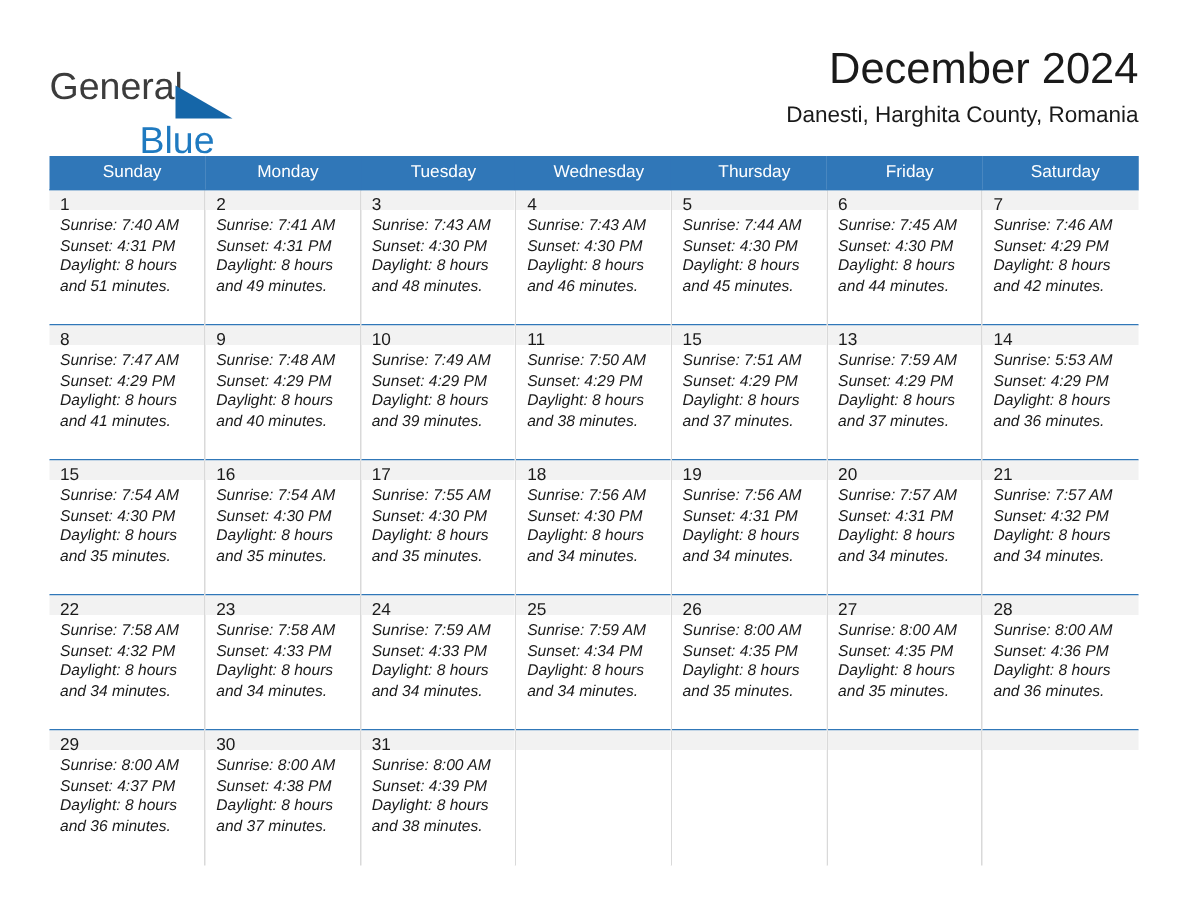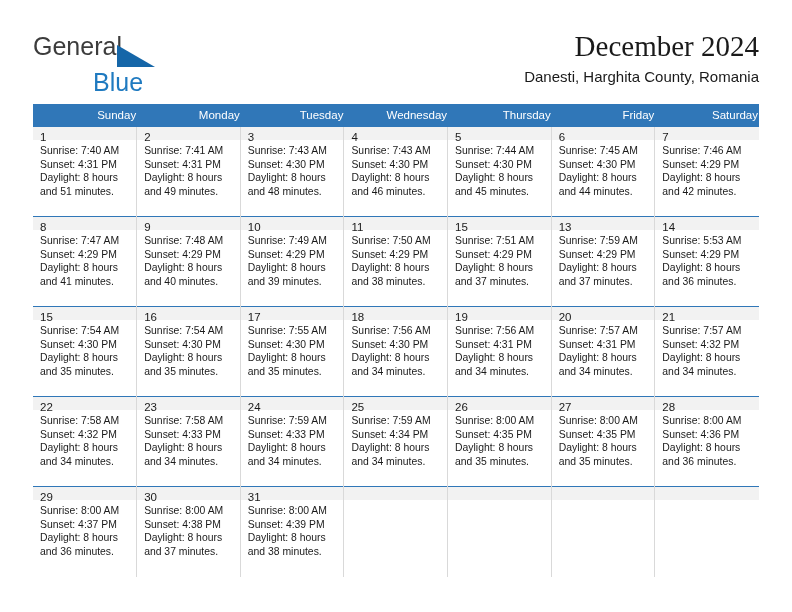--- a/index.html
+++ b/index.html
@@ -27,21 +27,21 @@
     position: absolute;
     left: 33px;
     top: 28px;
     right: 33px;
     height: 68px;
   }
 
   .brand {
     position: absolute;
     left: 0;
-    top: 4px;
+    top: 16px;
     width: 210px;
     height: 60px;
   }
   .brand-general {
     position: absolute;
     left: 0;
     top: 0;
     font-size: 25px;
     color: #3c3c3c;
     letter-spacing: 0px;
@@ -71,21 +71,20 @@
     right: 0;
     top: 0;
     text-align: right;
   }
   .month-title {
     font-size: 29px;
     color: #1a1a1a;
     font-weight: normal;
     line-height: 36px;
     white-space: nowrap;
-    font-family: Liberation Serif, serif;
   }
   .location-title {
     font-size: 15px;
     color: #1a1a1a;
     line-height: 22px;
     margin-top: 2px;
     white-space: nowrap;
     margin-left: 42px;
   }
 
@@ -97,21 +96,21 @@
     width: 726px;
     border-collapse: collapse;
     table-layout: fixed;
   }
 
   .dow-row th {
     background: #3077b8;
     color: #ffffff;
     font-size: 11.5px;
     font-weight: normal;
-    text-align: right;
+    text-align: center;
     padding: 5px 0 5px 7px;
     height: 12px;
     border-right: 1px solid #3077b8;
     box-sizing: border-box;
   }
 
   .week {
     position: relative;
   }
 
@@ -143,20 +142,21 @@
   }
   .daycell.empty .daynum {
     background: #f2f2f2;
   }
 
   .dayinfo {
     padding: 4px 5px 0 7px;
     font-size: 10.4px;
     line-height: 13.7px;
     color: #1a1a1a;
+    font-style: italic;
   }
   .dayinfo div {
     white-space: nowrap;
   }
 </style>
 </head>
 <body>
 
 <div class="page">
 

